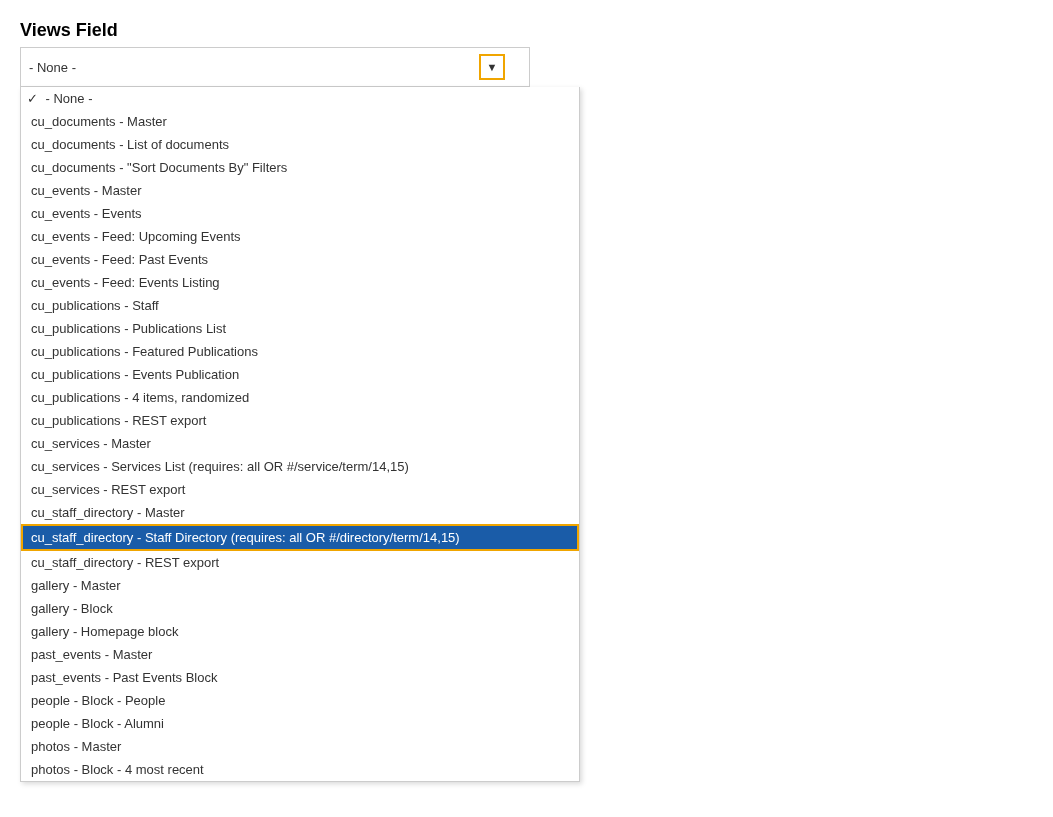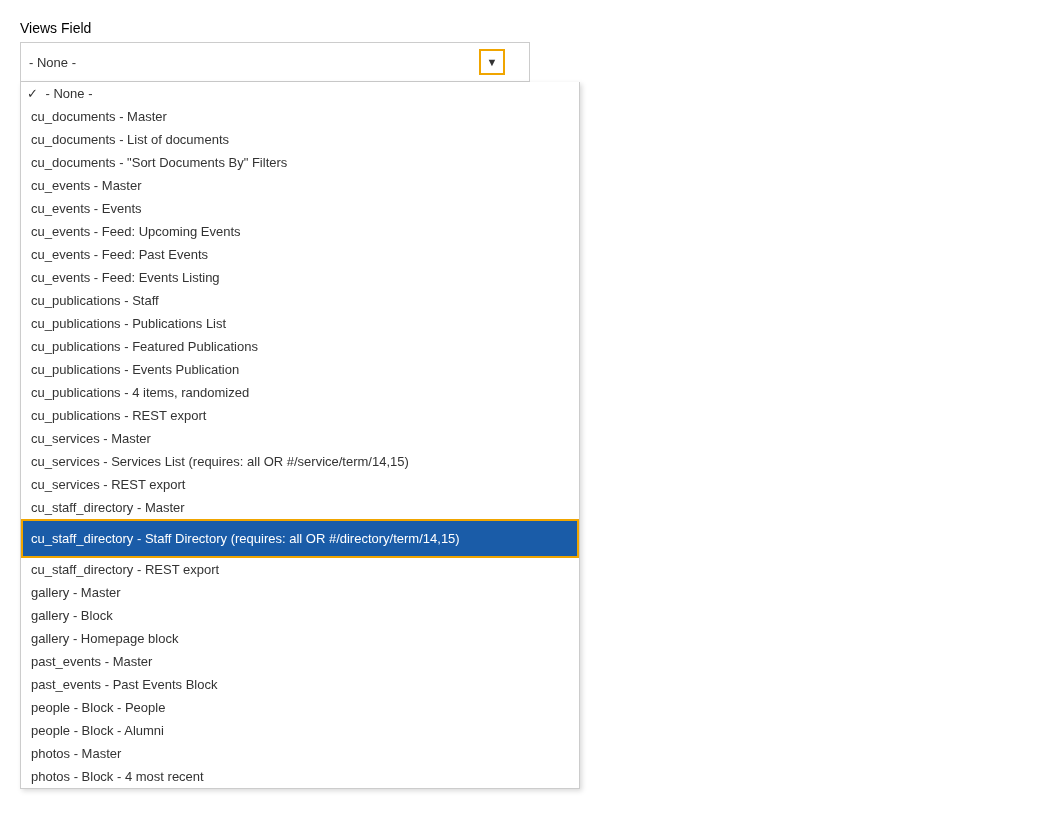--- a/index.html
+++ b/index.html
@@ -17,22 +17,22 @@
       min-height: 817px;
     }
 
     .page-container {
       padding: 20px;
       background: #fff;
       min-height: 817px;
     }
 
     .field-label {
-      font-weight: normal;
-      font-size: 14px;
+      font-weight: bold;
+      font-size: 18px;
       margin-bottom: 6px;
       color: #000;
     }
 
     .select-wrapper {
       position: relative;
       display: inline-block;
       width: 510px;
     }
 
@@ -80,21 +80,21 @@
       cursor: pointer;
       white-space: nowrap;
       font-size: 13px;
       color: #333;
     }
 
     .dropdown-item.selected-item {
       background: #1a5ca8;
       color: #fff;
       border: 2px solid #f0a500;
-      padding: 10px 8px;
+      padding: 4px 8px;
     }
 
     .dropdown-item.checked {
       padding-left: 6px;
     }
 
     .checkmark {
       margin-right: 4px;
     }
   </style>

